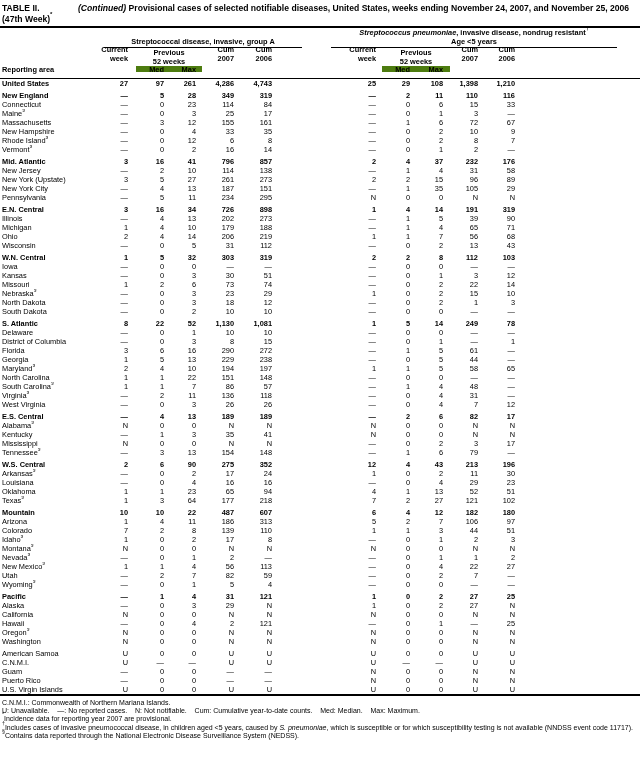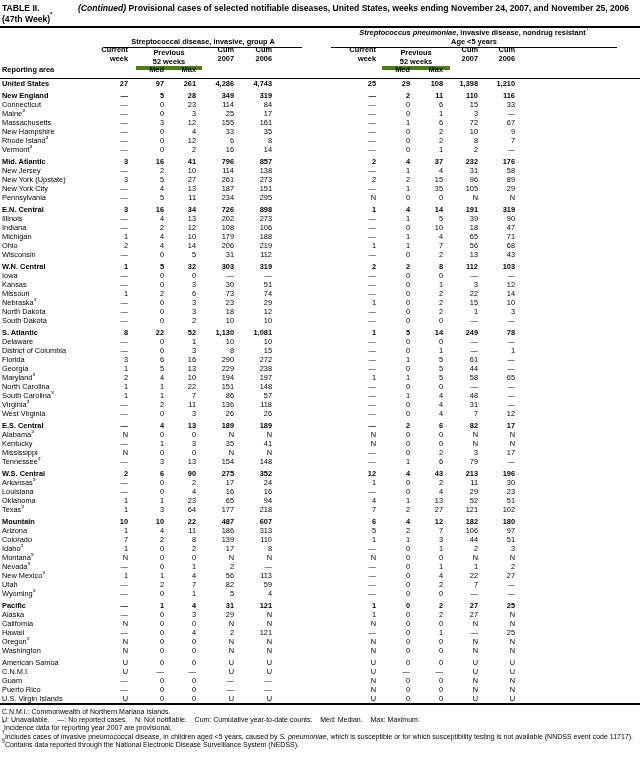--- a/index.html
+++ b/index.html
@@ -16,21 +16,21 @@
   .thead{position:relative;height:50px;border-bottom:1.5px solid #000;font-weight:bold;}
   .gspan{position:absolute;top:0;height:19px;border-bottom:1px solid #000;font-size:7.4px;text-align:center;}
   .gspanA{left:104px;width:198px;}
   .gspanB{left:331px;width:286px;}
   .gspan .gl{position:absolute;left:0;right:0;line-height:8.5px;}
   .gl-only{bottom:1px;}
   .gl1{bottom:9.5px;}
   .gl2{bottom:1px;}
   .gspan i{font-style:italic;}
   .gspan sup{font-size:5.4px;position:relative;top:-1.5px;line-height:0;}
-  .prev{position:absolute;top:21px;height:17px;border-bottom:4px solid #4d7c0f;text-align:center;font-size:7.4px;line-height:8.5px;}
+  .prev{position:absolute;top:21px;height:17px;border-bottom:6px solid #4d7c0f;text-align:center;font-size:7.4px;line-height:8.5px;}
   .prevA{left:136px;width:66px;}
   .prevB{left:382px;width:68px;}
   .hc{position:absolute;width:50px;font-size:7.4px;line-height:8.5px;text-align:right;white-space:nowrap;}
   .hc.two{top:18px;}
   .hc.one{top:38px;}
   .curA{left:78px;}  .medA{left:114px;} .maxA{left:146px;} .cumA07{left:184px;} .cumA06{left:222px;}
   .curB{left:326px;} .medB{left:360px;} .maxB{left:393px;} .cumB07{left:428px;} .cumB06{left:465px;}
   .areaH{left:2px;top:38px;width:126px;text-align:left;}
 
   
@@ -344,34 +344,20 @@
           <td>202</td>
           <td>273</td>
           <td>—</td>
           <td>1</td>
           <td>5</td>
           <td>39</td>
           <td>90</td>
           <td class="filler"></td>
         </tr>
         <tr>
-          <td class="area">Indiana</td>
-          <td>—</td>
-          <td>2</td>
-          <td>12</td>
-          <td>108</td>
-          <td>106</td>
-          <td>—</td>
-          <td>0</td>
-          <td>10</td>
-          <td>18</td>
-          <td>47</td>
-          <td class="filler"></td>
-        </tr>
-        <tr>
           <td class="area">Michigan</td>
           <td>1</td>
           <td>4</td>
           <td>10</td>
           <td>179</td>
           <td>188</td>
           <td>—</td>
           <td>1</td>
           <td>4</td>
           <td>65</td>

